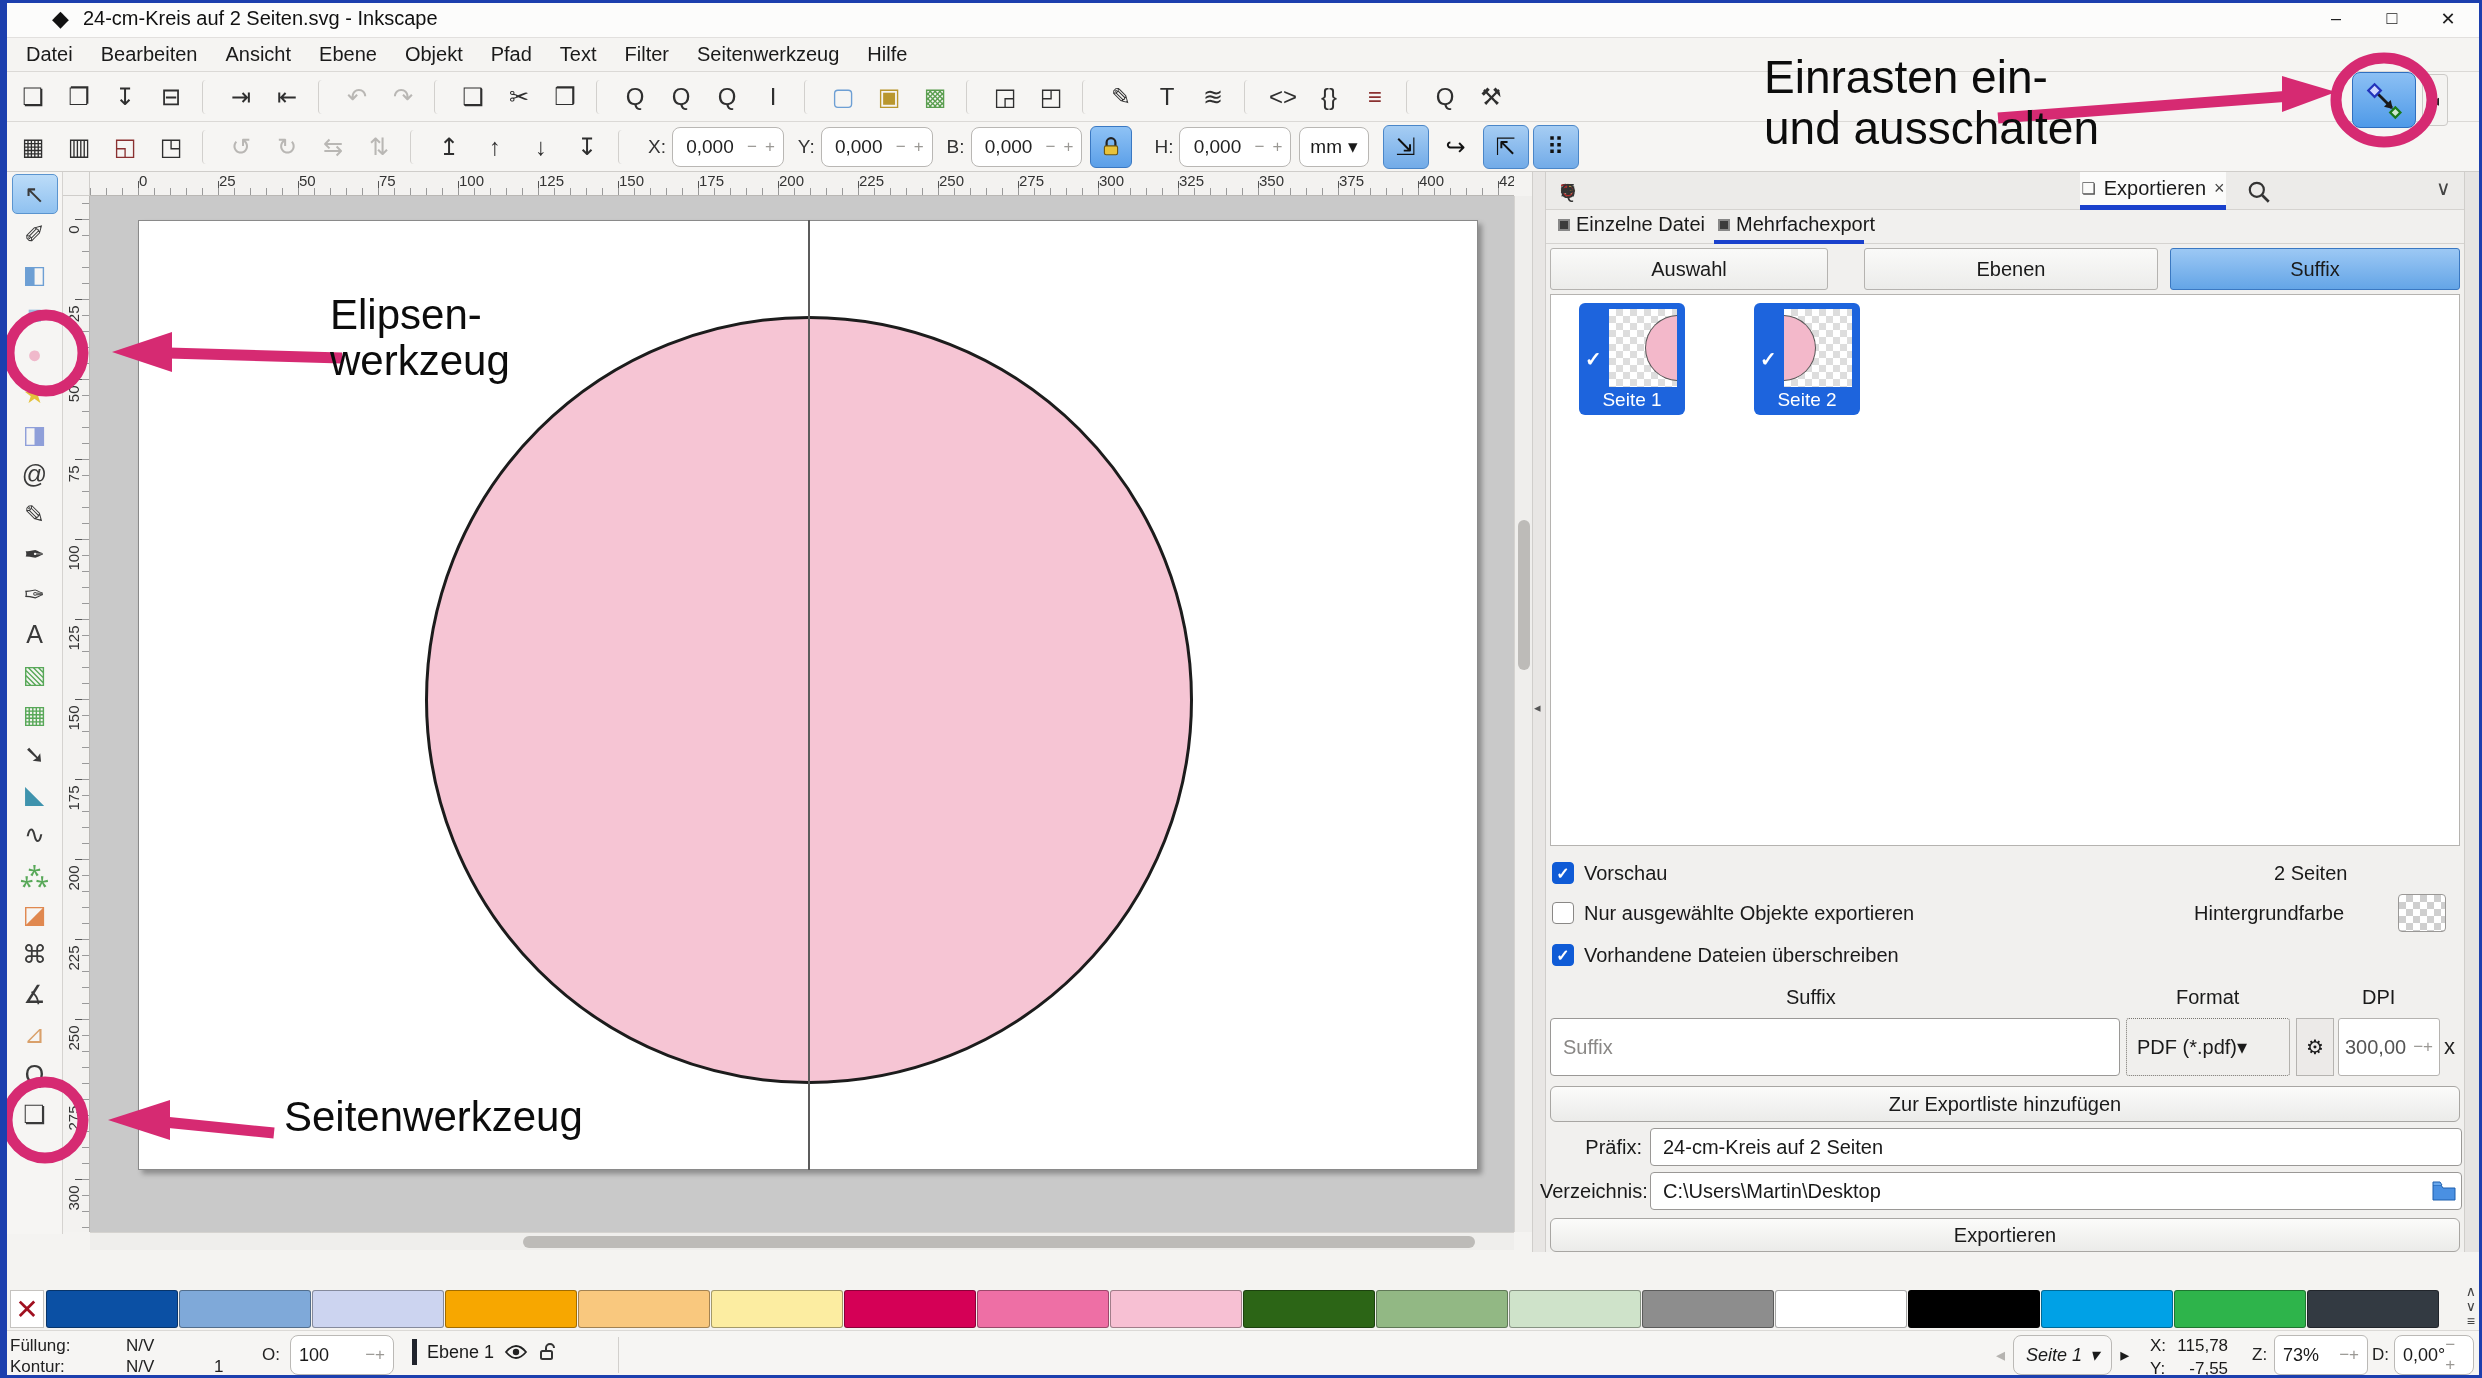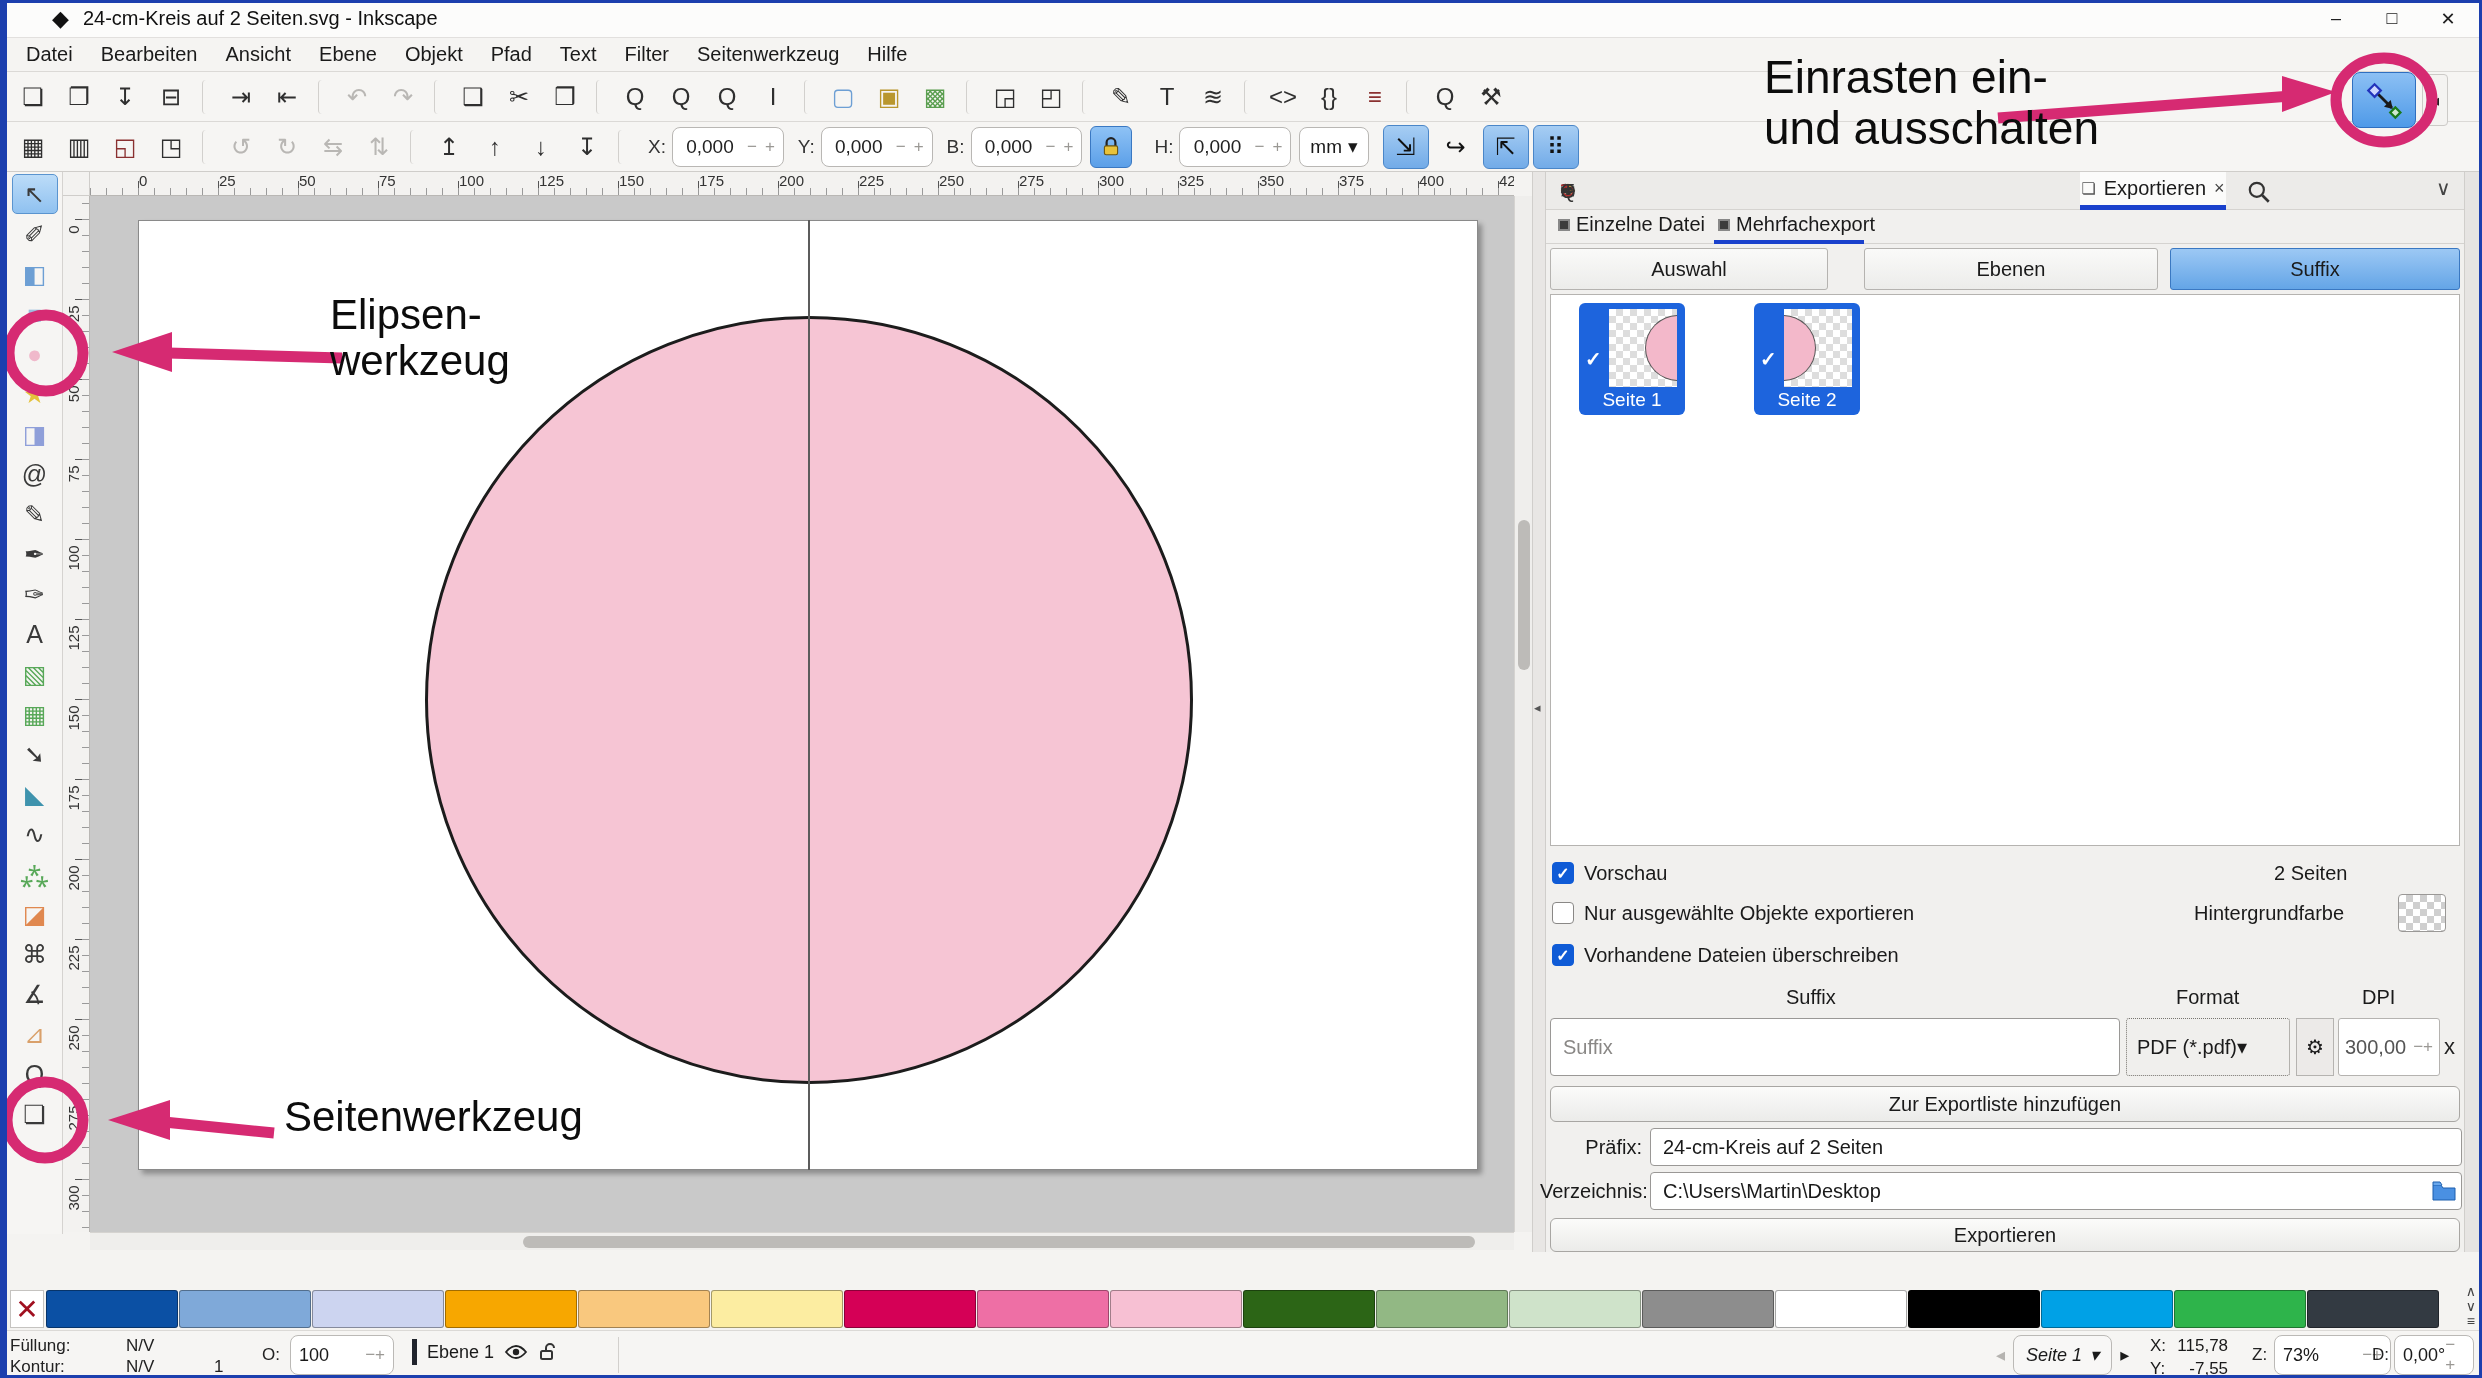--- a/index.html
+++ b/index.html
@@ -740,21 +740,21 @@
             <td><span class="num">115,78</span></td>
           </tr>
     <tr>
             <td>Y:</td>
             <td><span class="num">-7,55</span></td>
           </tr>
         </tbody>
       </table>
   </div>
   <span class="lab2" style="left:2252px;top:14px;">Z:</span>
-  <div class="sspin" style="left:2274px;width:117px;">
+  <div class="sspin" style="left:2274px;width:94px;border-radius:6px;">
       <span>73%</span>
       <span class="pm"><span>−</span><span>+</span></span>
     </div>
   <span class="lab2" style="left:2372px;top:14px;">D:</span>
   <div class="sspin" style="left:2394px;width:80px;">
       <span>0,00°</span>
       <span class="pm"><span>−</span><span>+</span></span>
     </div>
 </div>
 

